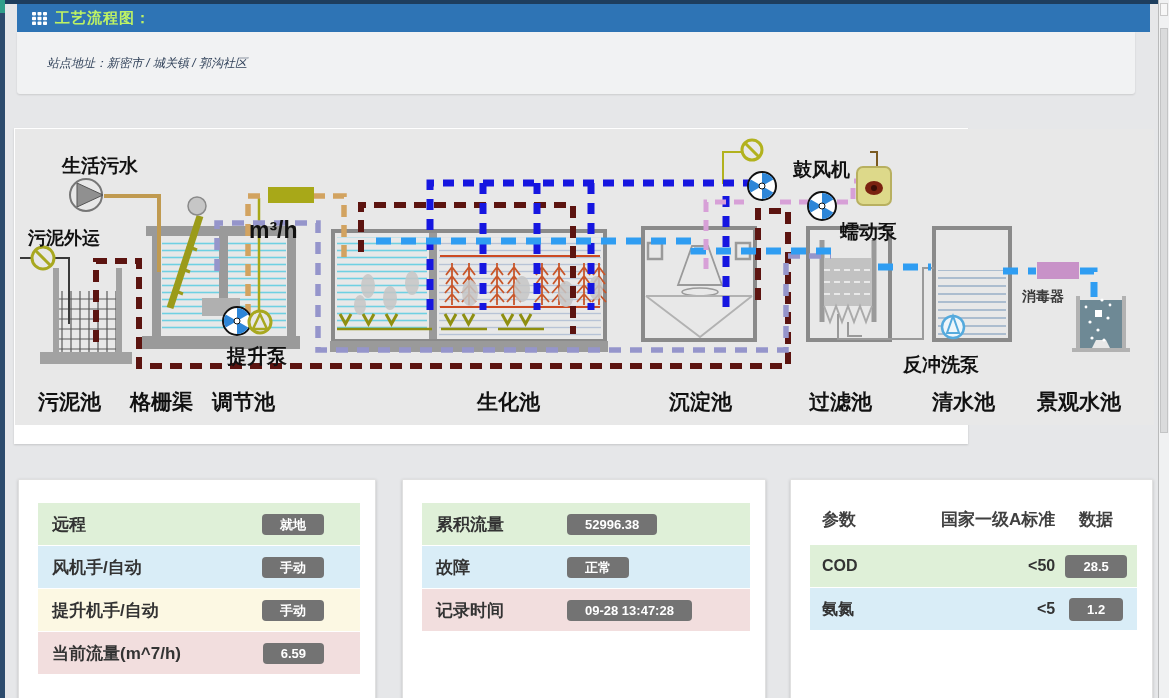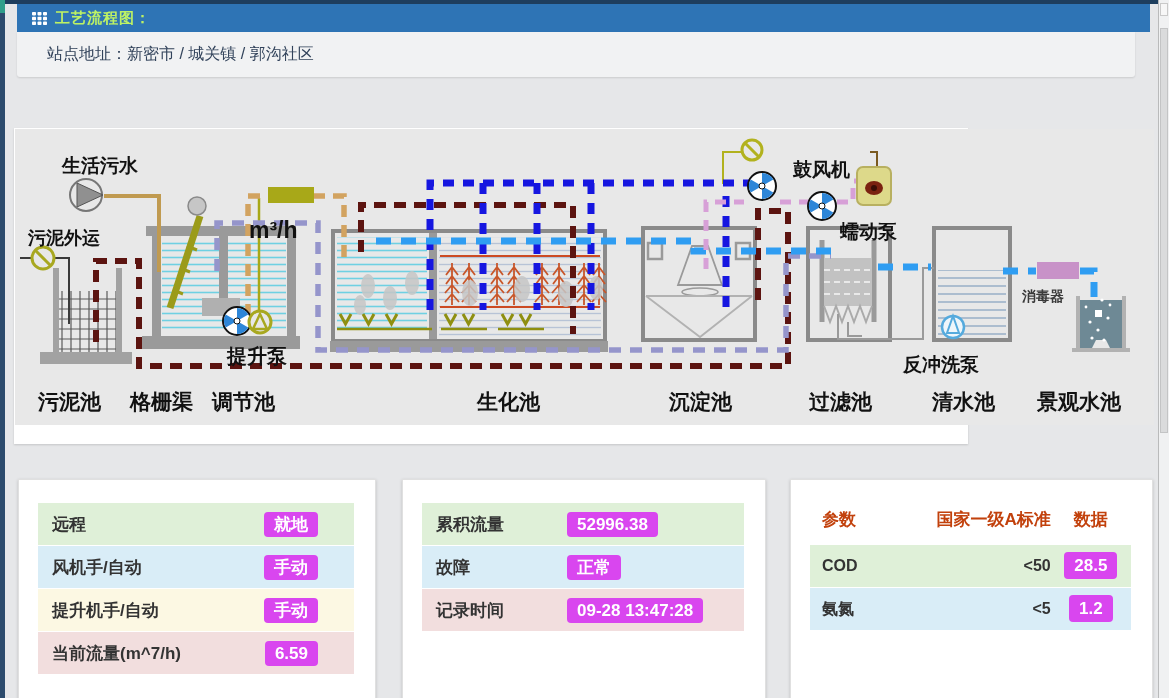--- a/index.html
+++ b/index.html
@@ -13,54 +13,54 @@
   .top-strip{position:absolute;left:0;top:0;width:1169px;height:4px;background:#1e3e5e;}
   .edge-strip{position:absolute;left:0;top:0;width:5px;height:698px;background:#2c4b6d;}
   .edge-accent{position:absolute;left:0;top:0;width:5px;height:13px;background:#2f9e8a;}
   .titlebar{
     position:absolute;left:17px;top:4px;width:1133px;height:28px;
     background:#2e74b5;color:#bef264;display:flex;align-items:center;
     font-size:15px;font-weight:bold;letter-spacing:1px;padding-left:15px;box-sizing:border-box;
   }
   .titlebar .grid-ico{margin-right:8px;display:inline-flex;}
   .breadcrumb-card{
-    position:absolute;left:17px;top:32px;width:1118px;height:45px;
+    position:absolute;left:17px;top:32px;width:1118px;height:62px;
     background:#f1f2f3;box-shadow:0 1px 2px rgba(0,0,0,.12);border-radius:0 0 3px 3px;
     display:flex;align-items:center;padding-left:30px;box-sizing:border-box;
-    font-size:16px;color:#31425a;
+    font-size:12px;color:#31425a;font-style:italic;
   }
   
   .diagram-card{
     position:absolute;left:14px;top:128px;width:954px;height:316px;
     background:#fff;box-shadow:0 1px 2px rgba(0,0,0,.15);
   }
   .diagram-card svg{position:absolute;left:1px;top:1px;}
   
   .card{
     position:absolute;top:479px;height:240px;background:#fff;
     border:1px solid #e0e0e0;box-shadow:0 1px 3px rgba(0,0,0,.18);box-sizing:border-box;
   }
   .card1{left:18px;width:358px;}
   .card2{left:402px;width:364px;}
   .card3{left:790px;width:363px;}
-  .ptable{margin:23px 21px 0 19px;}
+  .ptable{margin:23px 15px 0 19px;}
   .trow{position:relative;height:42px;margin-bottom:1px;display:flex;align-items:center;
         padding:0 14px;box-sizing:border-box;}
   .tone-success{background:#dff0d8;}
   .tone-info{background:#d9edf7;}
   .tone-warning{background:#fcf8e3;}
   .tone-danger{background:#f2dede;}
   .tlabel{font-weight:bold;font-size:17px;color:#333;}
-  .badge{background:#d946ef;color:#fff;font-weight:bold;font-size:17px;
-         padding:4px 10px;border-radius:4px;line-height:1;white-space:nowrap;}
+  .badge{background:#737373;color:#fff;font-weight:bold;font-size:13px;
+         padding:4px 18px;border-radius:4px;line-height:1;white-space:nowrap;}
   .card1 .badge{position:absolute;right:36px;}
   .card2 .badge{position:absolute;left:145px;}
   
   .qhead{display:flex;height:32px;align-items:center;margin-bottom:10px;font-weight:bold;
-         font-size:17px;color:#c2410c;}
+         font-size:17px;color:#404040;}
   .qrow{display:flex;height:42px;align-items:center;margin-bottom:1px;font-weight:bold;
         font-size:16px;color:#333;}
   .qc1{width:30%;padding-left:12px;box-sizing:border-box;text-align:left;}
   .qc2{width:45%;text-align:right;}
   .qc3{width:25%;text-align:center;}
   .qc3 .badge{position:static;}
   
   .scrollbar{position:absolute;right:0;top:0;width:10px;height:698px;background:#f0f1f2;
              border-left:1px solid #b9babb;}
   .scroll-btn{position:absolute;right:1px;top:3px;width:8px;height:13px;background:#f7f7f7;

